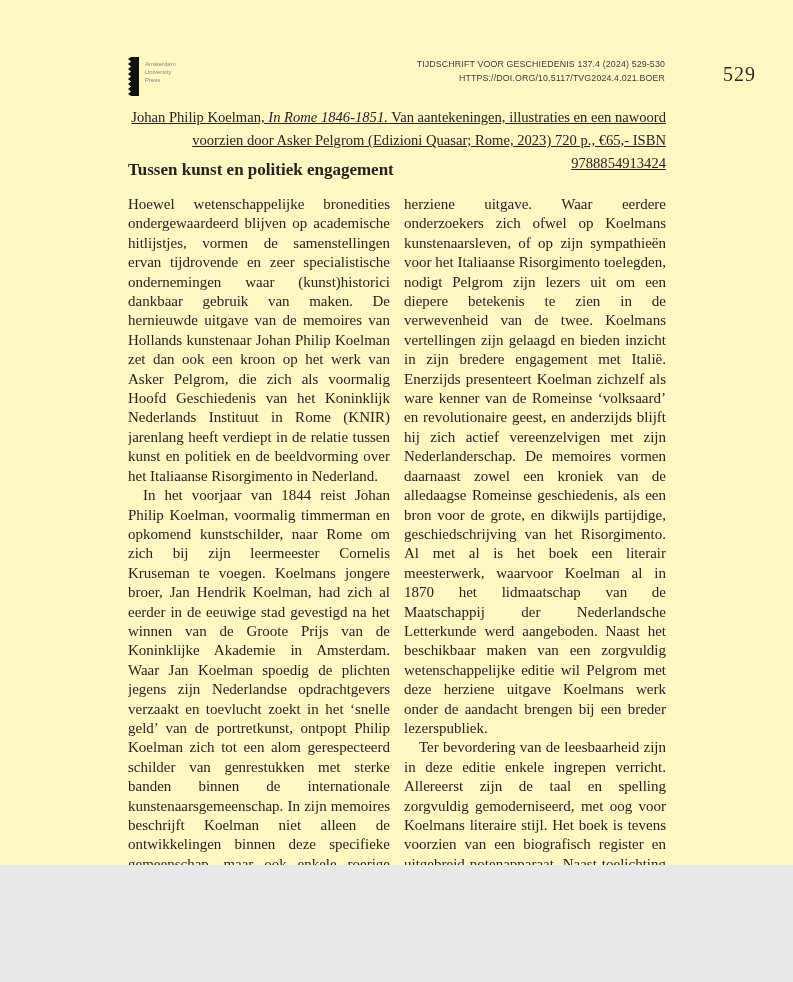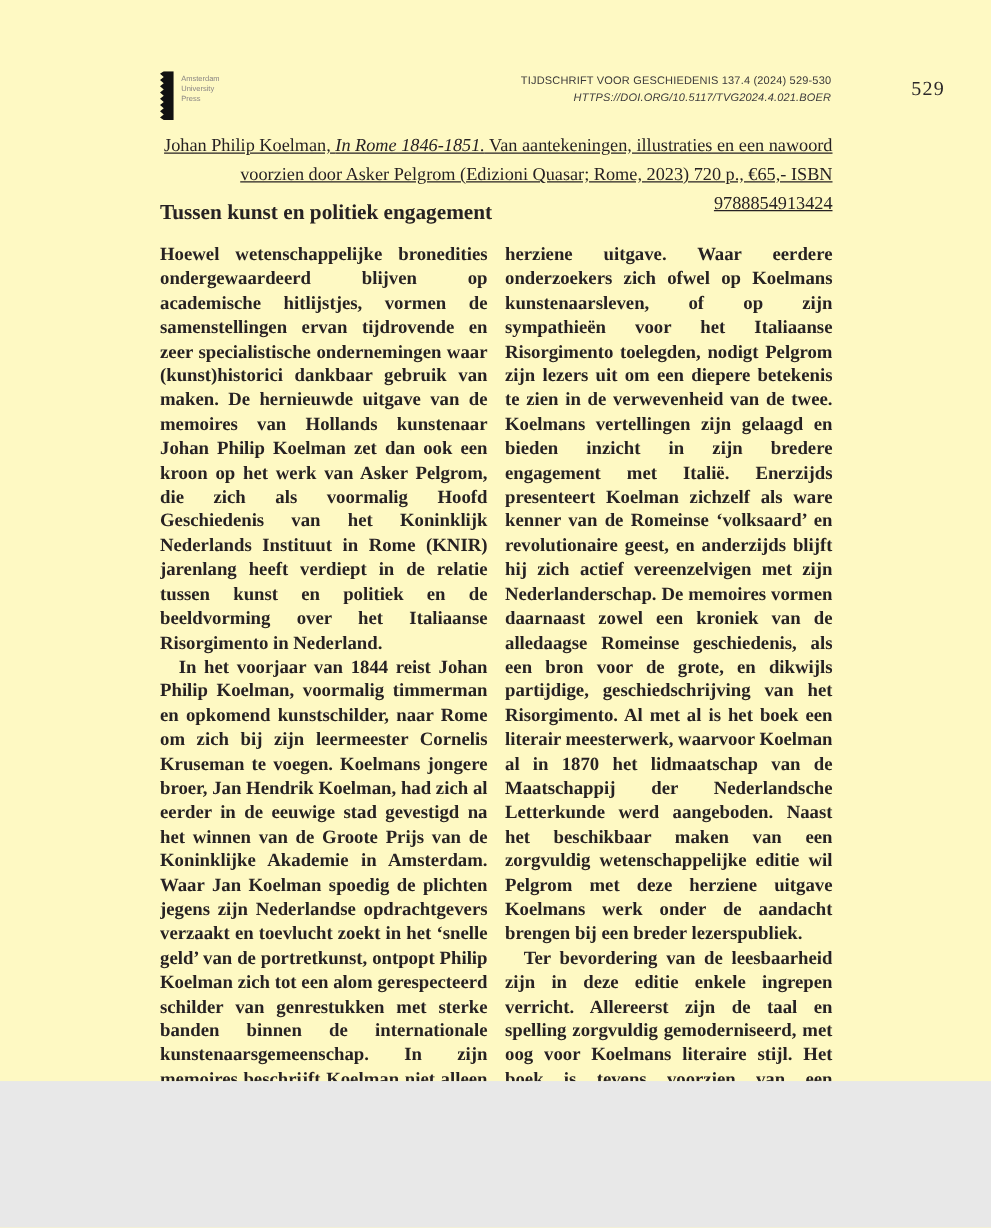--- a/index.html
+++ b/index.html
@@ -34,26 +34,26 @@
     position: absolute;
     right: 128px;
     top: 58px;
     text-align: right;
     font-family: "Liberation Sans", sans-serif;
     font-size: 8.8px;
     line-height: 13.5px;
     color: #3c3a3b;
     letter-spacing: 0.15px;
   }
-  .journal-doi { font-style: italic; }
+  .journal-doi { }
   .page-num {
     position: absolute;
     right: 37px;
     top: 63px;
-    font-size: 16px;
+    font-size: 20px;
     letter-spacing: 1px;
     color: #2c2829;
   }
 
   
   .citation {
     position: absolute;
     left: 128px;
     top: 106px;
     width: 538px;
@@ -80,21 +80,21 @@
   .columns {
     position: absolute;
     left: 128px;
     top: 195px;
     width: 538px;
     height: 716px;
     display: flex;
     gap: 14px;
     overflow: hidden;
   }
-  .col { width: 262px; font-weight: bold; }
+  .col { width: 262px; }
   .body-par {
     margin: 0;
     font-size: 15px;
     line-height: 19.4px;
     text-align: justify;
     hyphens: auto;
     -webkit-hyphens: auto;
     color: #272223;
   }
   .body-par.indent { text-indent: 15px; }

